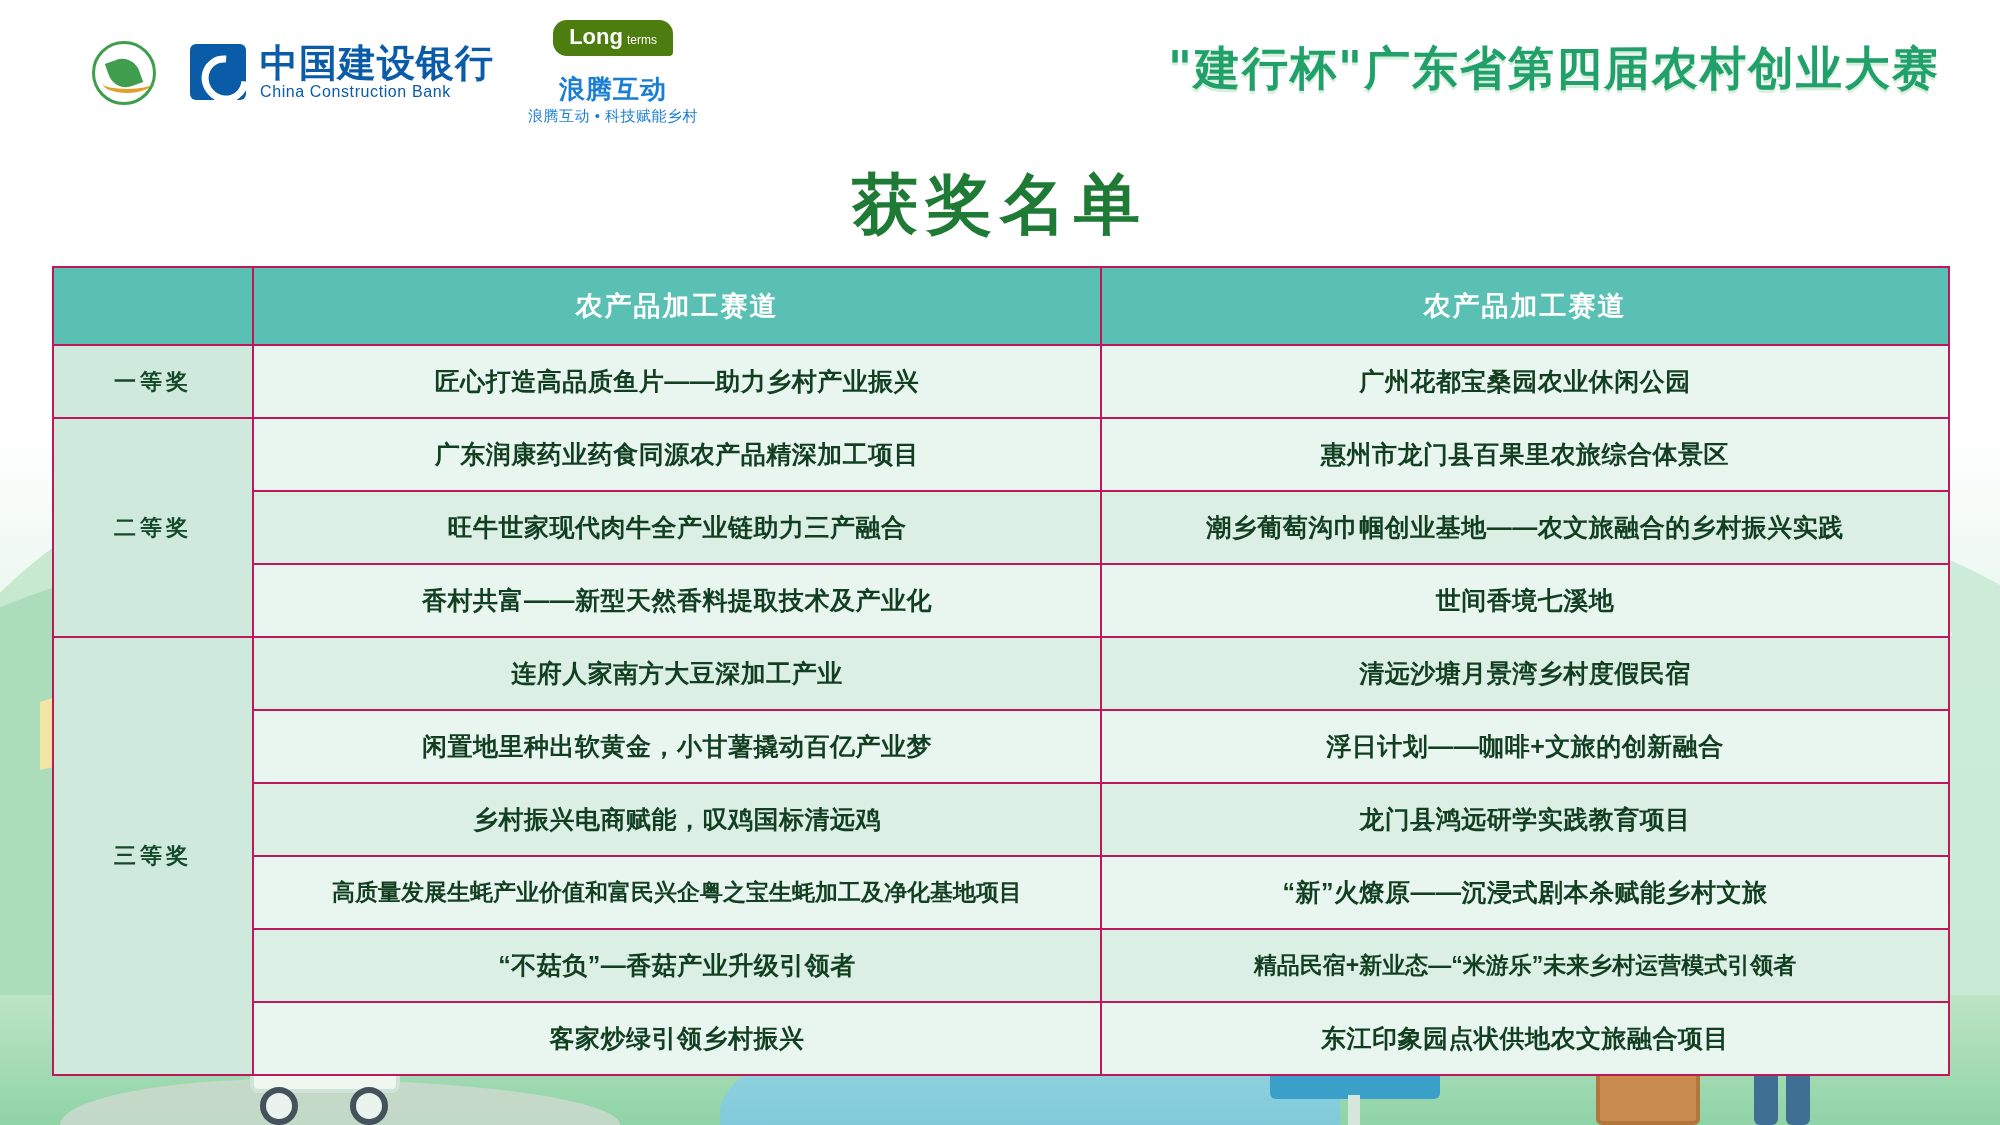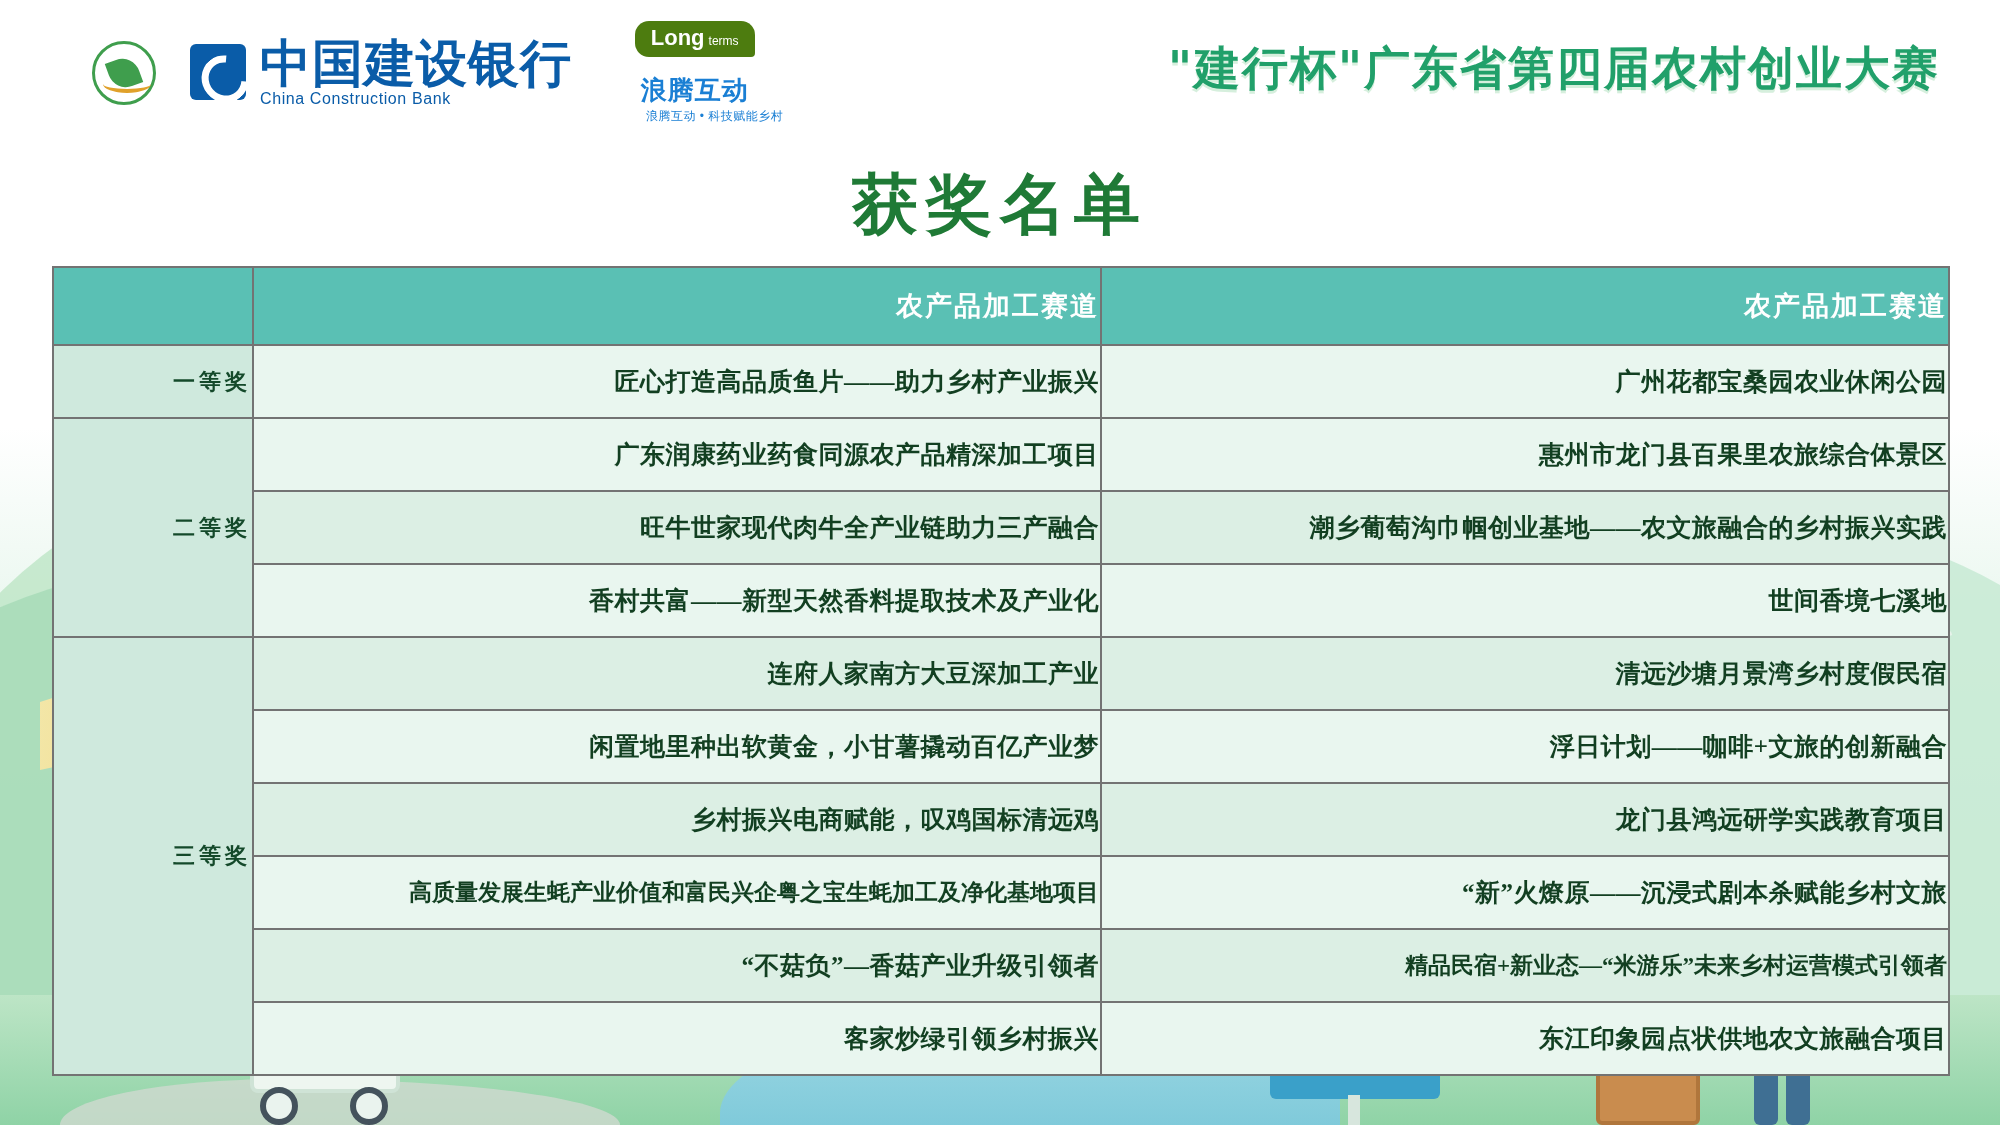--- a/index.html
+++ b/index.html
@@ -108,32 +108,32 @@
   .ccb { display: flex; align-items: center; gap: 14px; }
   .ccb-mark {
     width: 56px; height: 56px; background: #0a5ca8; border-radius: 6px;
     position: relative; flex: none;
   }
   .ccb-mark::before {
     content: ""; position: absolute; left: 12px; top: 11px;
     width: 32px; height: 34px; border: 7px solid #ffffff; border-right-color: transparent;
     border-radius: 50%; transform: rotate(-40deg);
   }
-  .ccb-text .cn { font-size: 51px; font-weight: 700; color: #0a5ca8; line-height: 1.05; letter-spacing: 1px; }
+  .ccb-text .cn { font-size: 38px; font-weight: 700; color: #0a5ca8; line-height: 1.05; letter-spacing: 1px; }
   .ccb-text .en { font-size: 16px; color: #0a5ca8; letter-spacing: .6px; }
 
   .longterms { text-align: center; }
   .longterms .lt-top {
     background: #4d7c0f; color: #ffffff; font-size: 22px; font-weight: 700;
     padding: 4px 16px 6px; border-radius: 14px 14px 4px 14px; display: inline-block;
     position: relative;
   }
   .longterms .lt-top .sub { font-size: 12px; font-weight: 400; margin-left: 4px; }
   .longterms .lt-cn { font-size: 26px; font-weight: 700; color: #1a7fd4; margin-top: 16px; letter-spacing: 1px; }
-  .longterms .lt-tag { font-size: 12px; color: #1a7fd4; letter-spacing: .5px; margin-left: 40px; }
+  .longterms .lt-tag { font-size: 15px; color: #1a7fd4; letter-spacing: .5px; }
 
   .event-title {
     position: absolute; right: 60px; top: 38px;
     font-family: "DejaVu Sans", sans-serif;
     font-size: 46px; font-weight: 700; letter-spacing: 2px;
     color: #21a06a;
     -webkit-text-stroke: 2px #ffffff;
     paint-order: stroke fill;
     text-shadow: 0 3px 0 #d6efdd, 0 0 2px #ffffff;
   }
@@ -146,24 +146,24 @@
     letter-spacing: 8px;
     text-shadow: 2px 3px 0 rgba(255,255,255,.9);
   }
 
   
   .table-wrap {
     position: absolute; left: 52px; top: 266px; width: 1896px;
   }
   table { width: 100%; border-collapse: collapse; table-layout: fixed; }
   th, td {
-    border: 2px solid #737373;
-    text-align: right;
+    border: 2px solid #be185d;
+    text-align: center;
     vertical-align: middle;
-    font-family: Liberation Serif, serif;
+    font-family: Liberation Sans, sans-serif;
     font-weight: 700;
     color: #123f21;
   }
   thead th {
     background: #5ac0b4;
     color: #ffffff;
     font-size: 27px;
     letter-spacing: 2px;
     height: 78px;
   }

